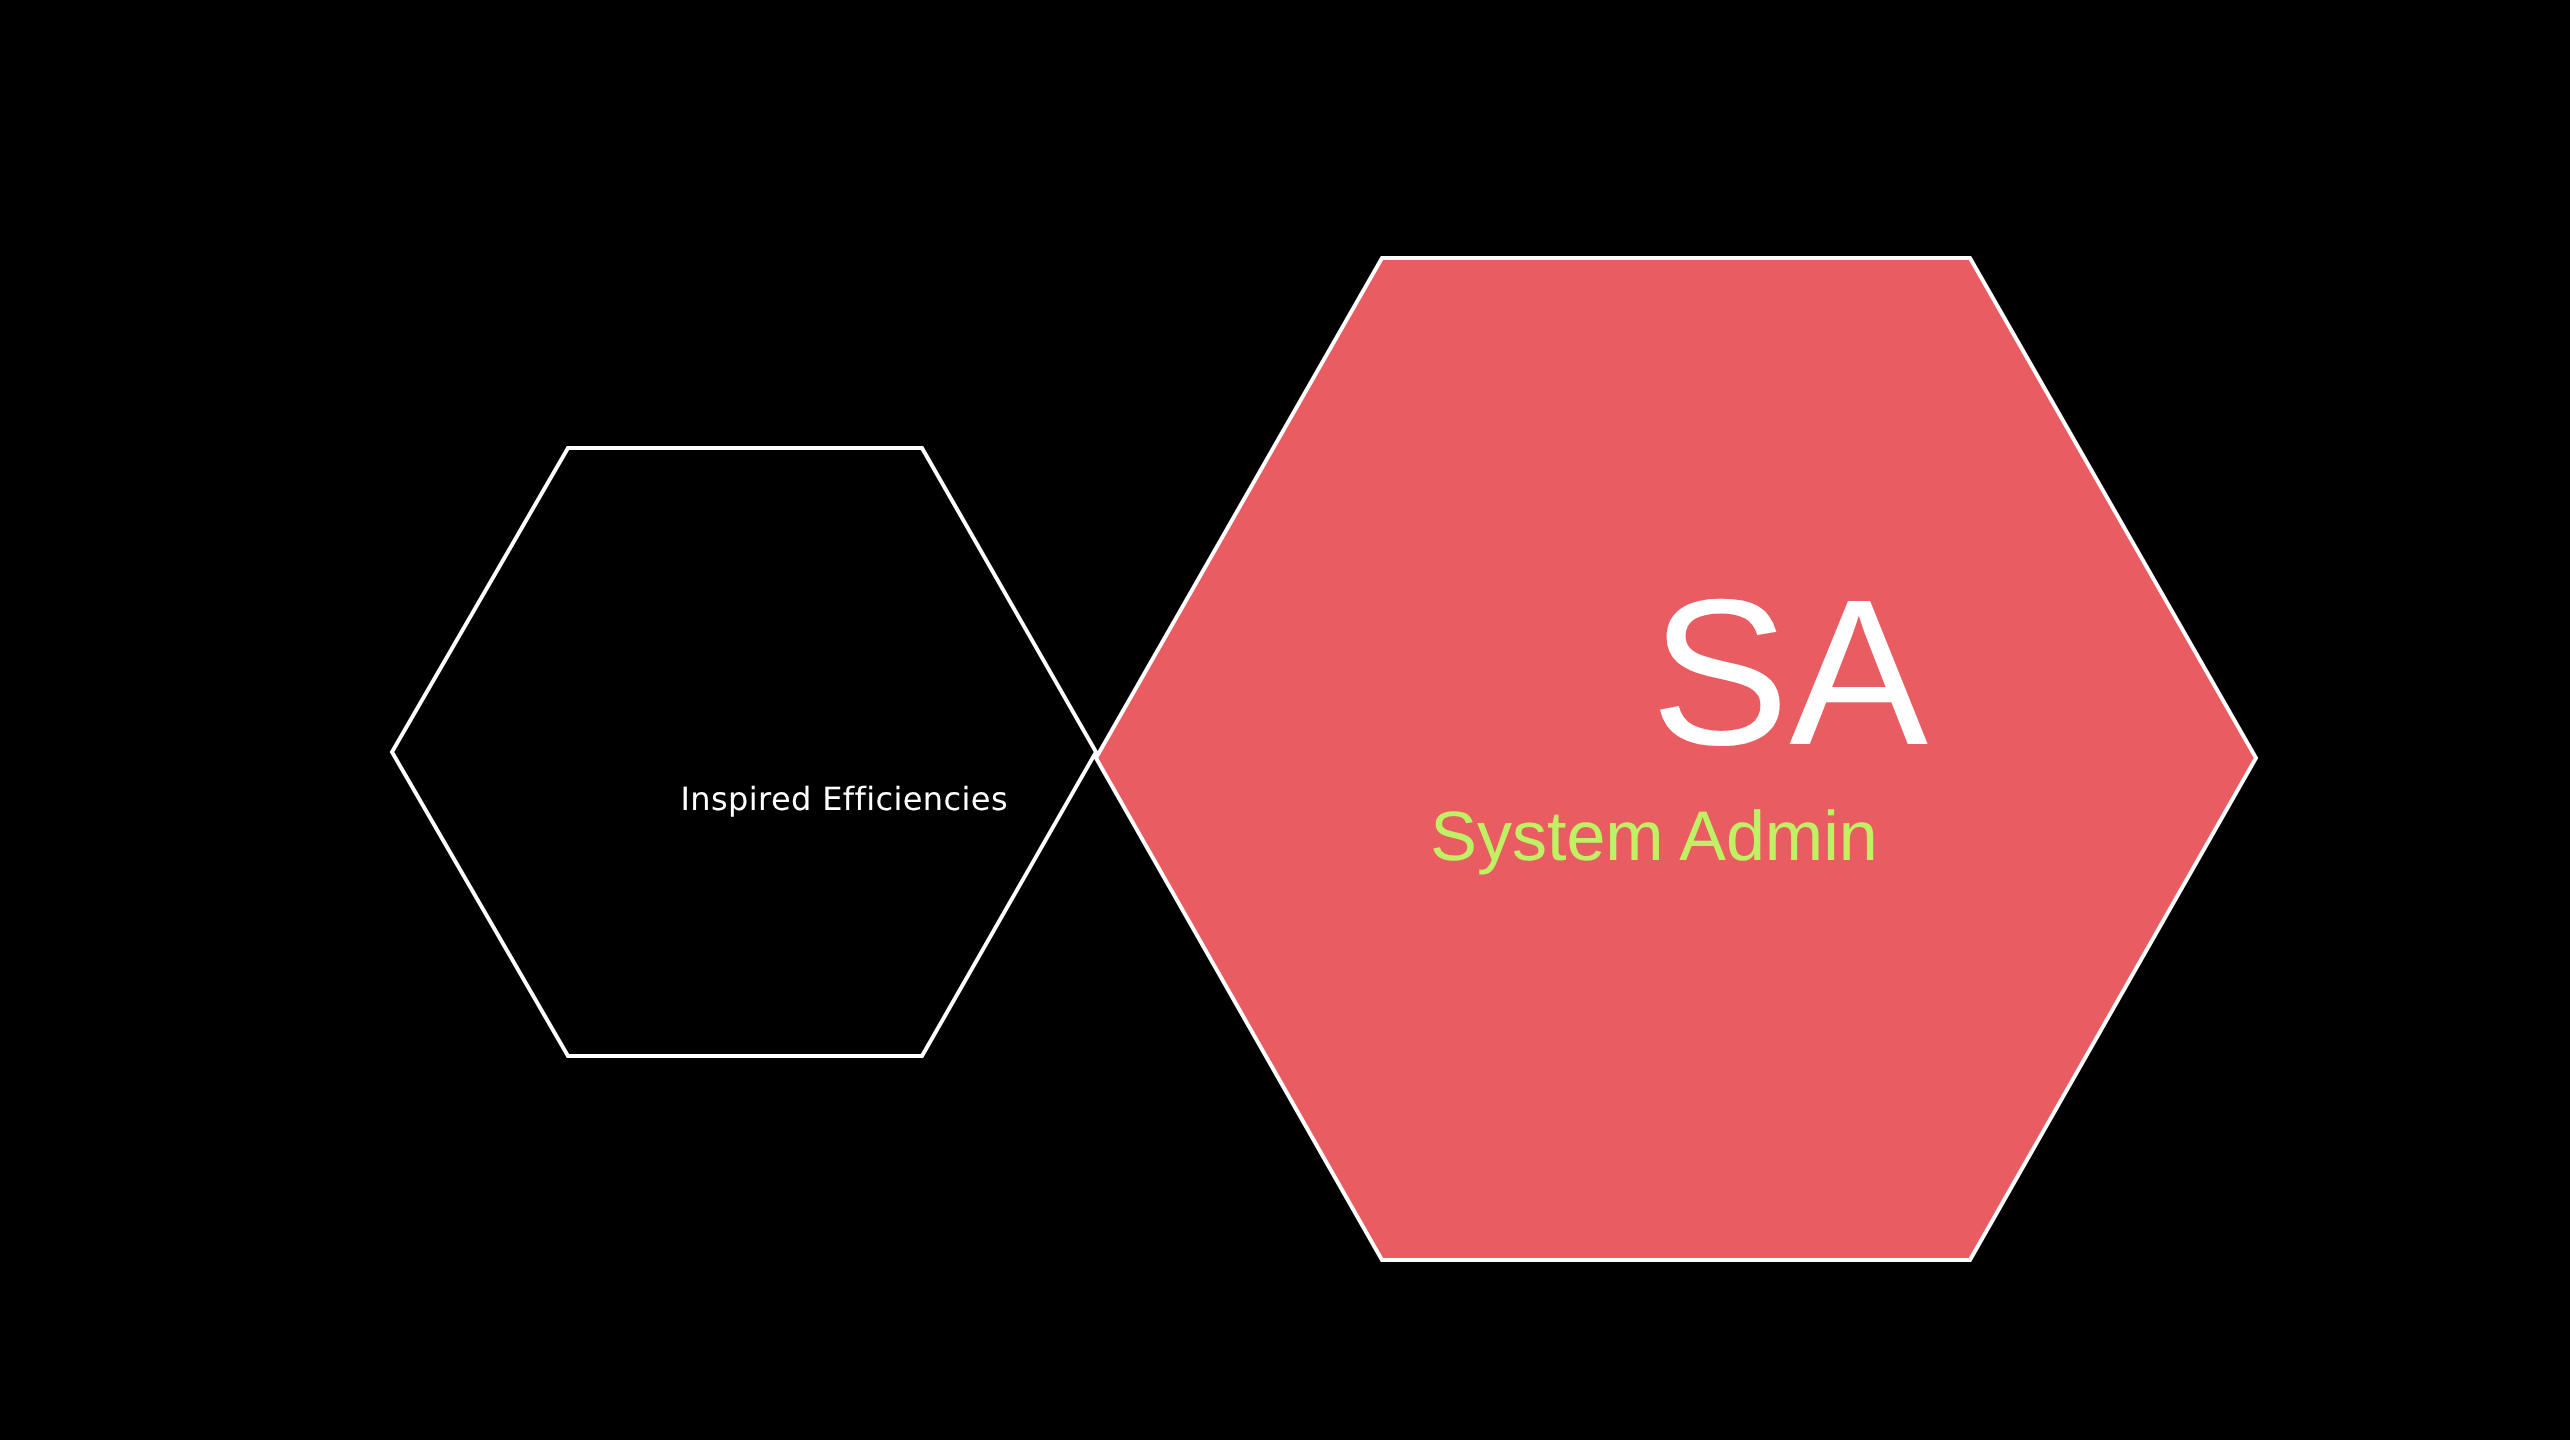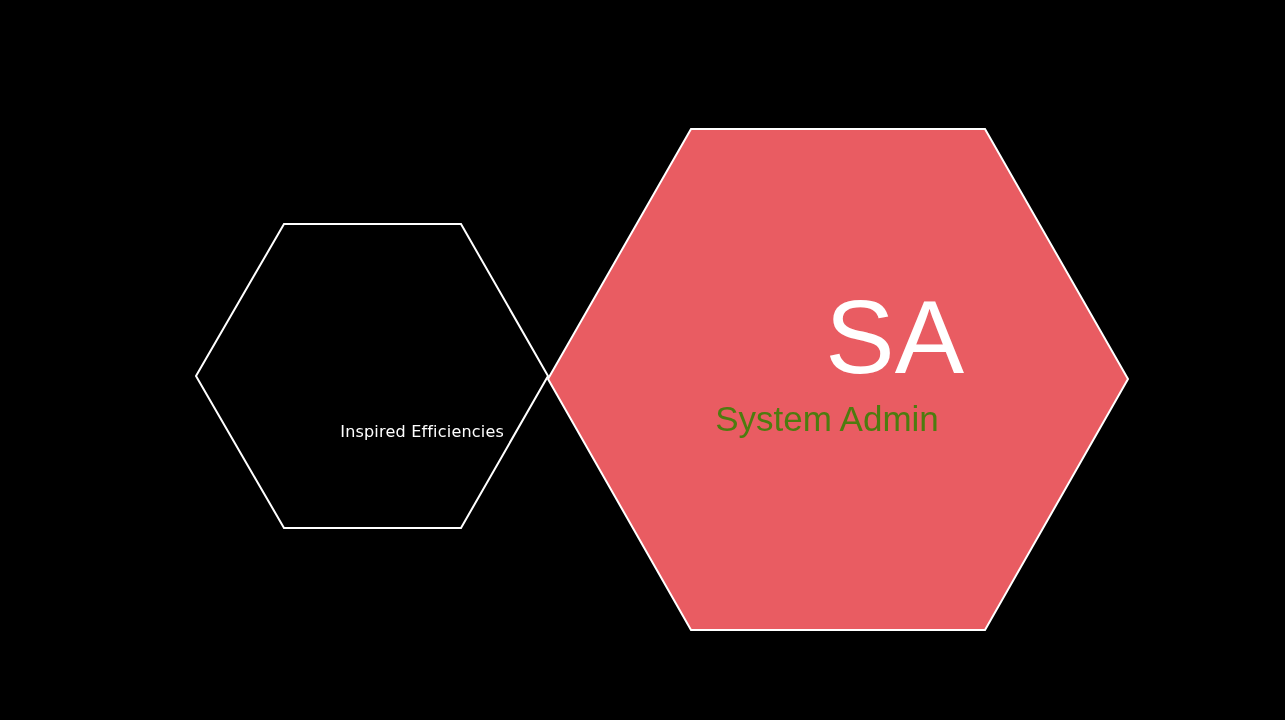--- a/index.html
+++ b/index.html
@@ -47,21 +47,20 @@
       position: absolute;
       left: 310px;
       top: 390px;
       width: 194px;
       text-align: right;
       font-family: "DejaVu Sans", sans-serif;
       font-size: 16px;
       color: #ffffff;
       white-space: nowrap;
       letter-spacing: 0.2px;
-      margin-top: 32px;
     }
     .role-initials {
       position: absolute;
       left: 700px;
       top: 282px;
       width: 264px;
       text-align: right;
       font-family: "Liberation Sans", sans-serif;
       font-weight: normal;
       font-size: 104px;
@@ -70,21 +69,21 @@
     }
     .role-label {
       position: absolute;
       left: 680px;
       top: 398px;
       width: 294px;
       text-align: center;
       font-family: "Liberation Sans", sans-serif;
       font-size: 35px;
       line-height: 42px;
-      color: #4d7c0f;
+      color: #bef264;
     }
   </style>
 </head>
 <body>
 
 <div class="canvas">
   <svg width="1285" height="720" viewBox="0 0 1285 720">
     <polygon points="196,376 284,224 461,224 548,376 461,528 284,528" fill="#000000" stroke="#ffffff" stroke-width="2"></polygon>
     <polygon points="548,379 691,129 985,129 1128,379 985,630 691,630" fill="#e95c62" stroke="#ffffff" stroke-width="2"></polygon>
   </svg>

